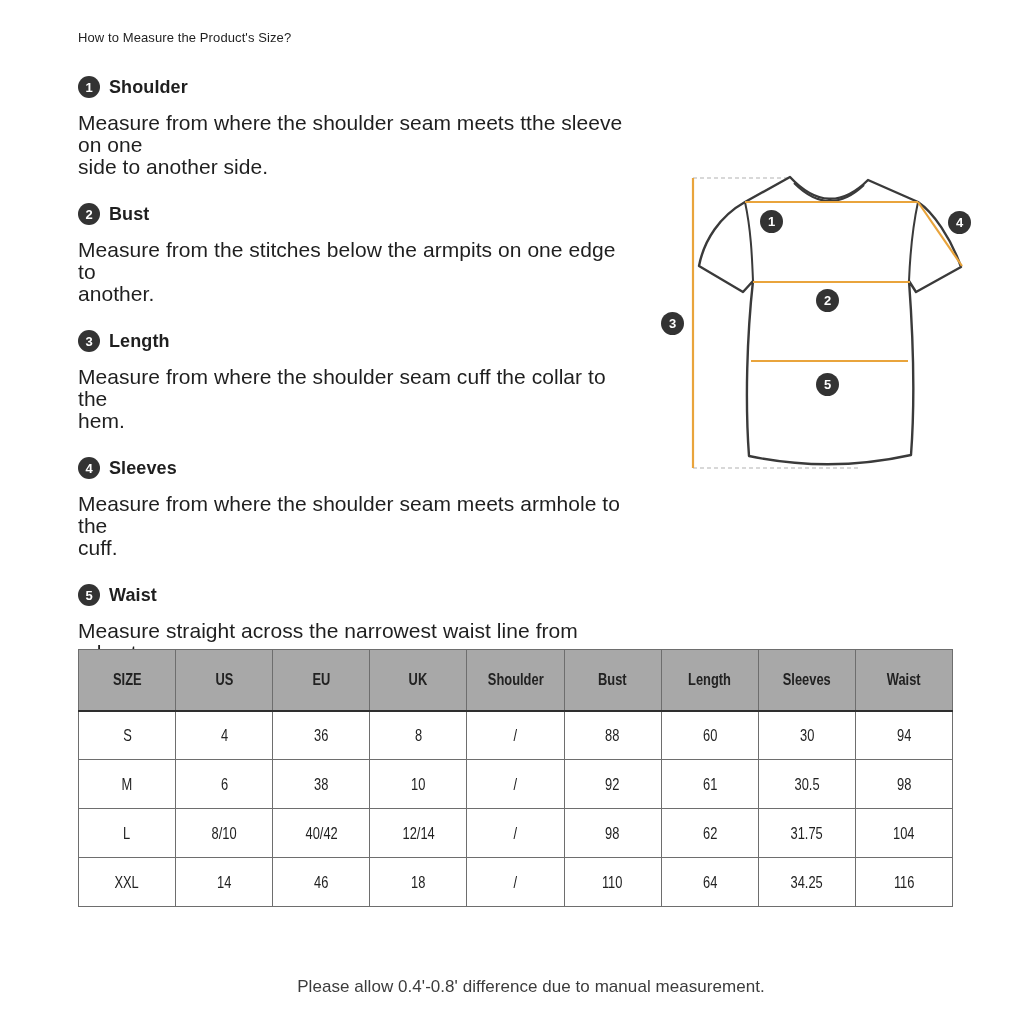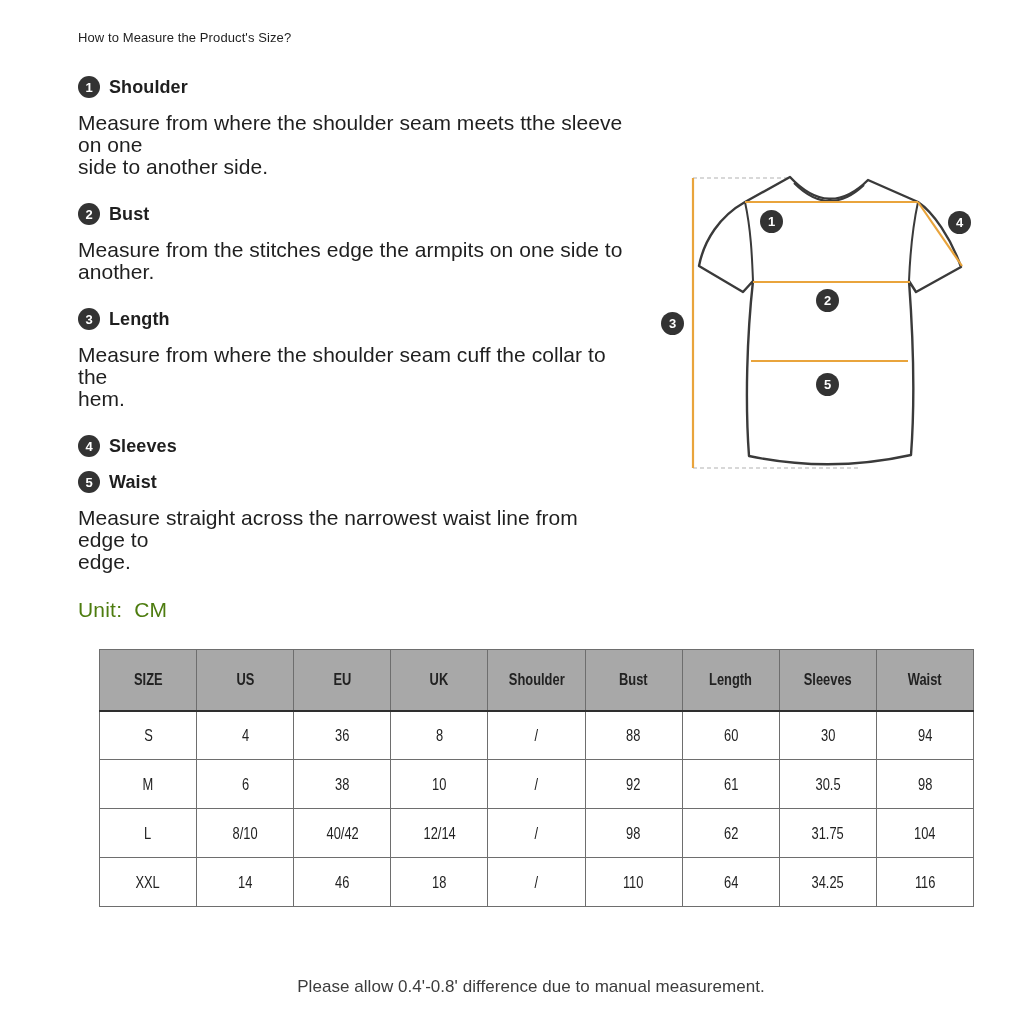--- a/index.html
+++ b/index.html
@@ -85,21 +85,20 @@
   }
 
   
   .size-table {
     position: absolute;
     left: 78px;
     top: 649px;
     width: 875px;
     border-collapse: collapse;
     table-layout: fixed;
-    margin-left: 21px;
   }
   .size-table th, .size-table td {
     border: 1px solid #6e6e6e;
     text-align: center;
     vertical-align: middle;
     color: #222222;
     overflow: hidden;
   }
   .size-table { border: 1px solid #555555; }
   .size-table th {
@@ -147,38 +146,40 @@
       </div>
       <p class="desc">Measure from where the shoulder seam meets tthe sleeve on one
 side to another side.</p>
     </div>
 
     <div>
       <div class="section-heading">
         <span class="step-badge">2</span>
         <span class="heading-label">Bust</span>
       </div>
-      <p class="desc">Measure from the stitches edge the armpits on one side to
+      <p class="desc">Measure from the stitches below the armpits on one edge to
 another.</p>
     </div>
 
     <div>
       <div class="section-heading">
         <span class="step-badge">3</span>
         <span class="heading-label">Length</span>
       </div>
       <p class="desc">Measure from where the shoulder seam cuff the collar to the
 hem.</p>
     </div>
 
     <div>
       <div class="section-heading">
         <span class="step-badge">4</span>
         <span class="heading-label">Sleeves</span>
       </div>
+      <p class="desc">Measure from where the shoulder seam meets armhole to the
+cuff.</p>
     </div>
 
     <div>
       <div class="section-heading">
         <span class="step-badge">5</span>
         <span class="heading-label">Waist</span>
       </div>
       <p class="desc">Measure straight across the narrowest waist line from edge to
 edge.</p>
     </div>

